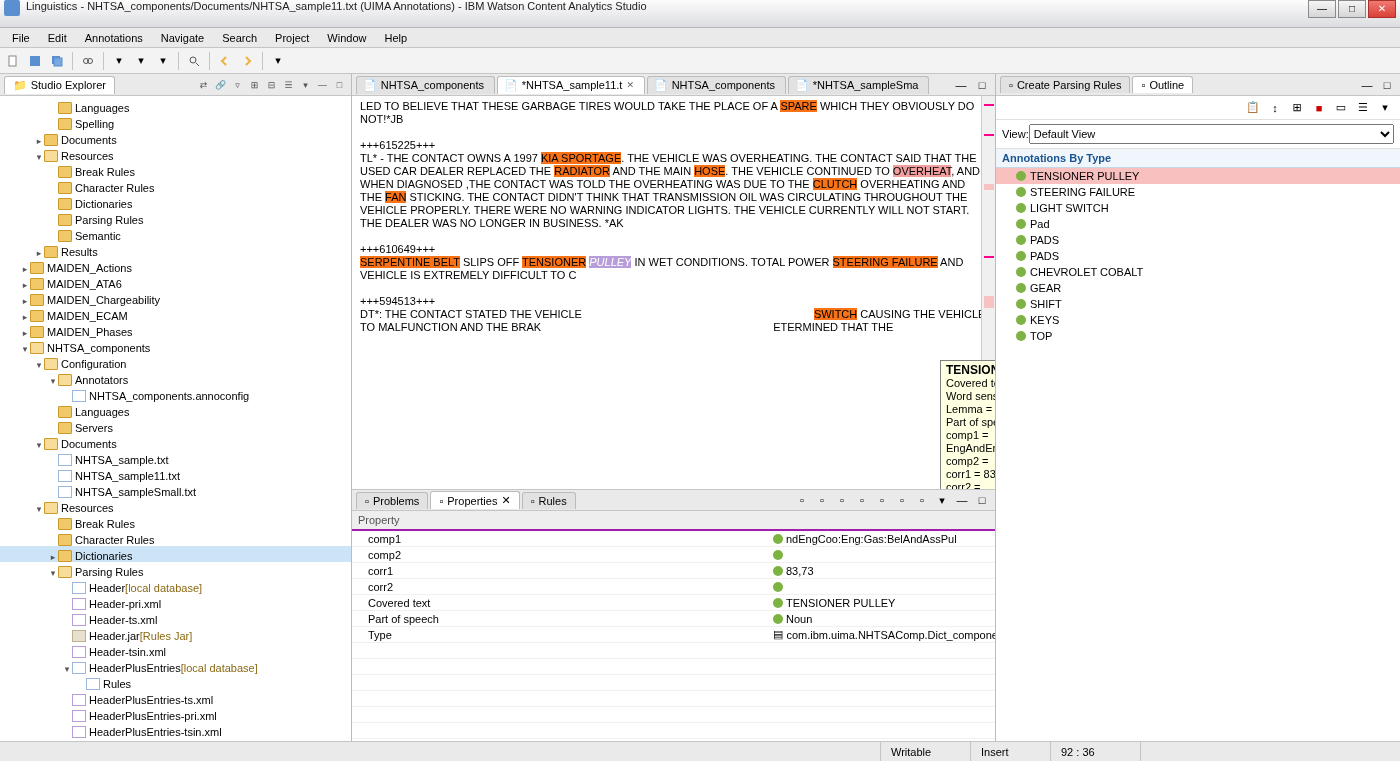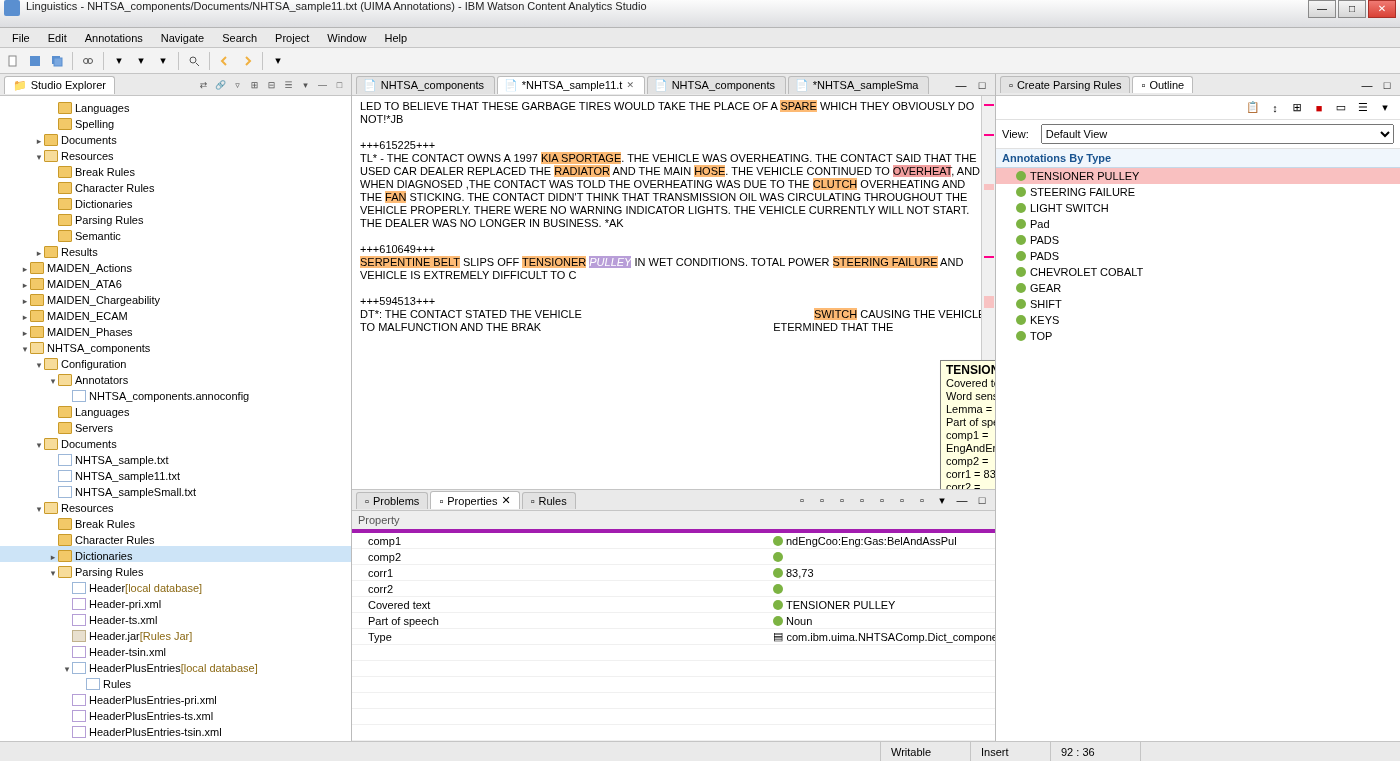--- a/index.html
+++ b/index.html
@@ -34,43 +34,43 @@
 .file.xml { border-color:#b59ed6; }
 .file.jar { border-color:#c0b18c; background:#e8e0cf; }
 .center { flex:1; display:flex; flex-direction:column; min-width:0; }
 .editor-tabs { height:22px; background:#eaeaea; display:flex; align-items:center; border-bottom:1px solid #c5c5c5; padding:0 4px; gap:2px; }
 .etab { padding:2px 10px 2px 6px; background:#e2e2e2; border:1px solid #bbb; border-bottom:none; display:flex; align-items:center; gap:4px; cursor:pointer; border-radius:3px 3px 0 0; }
 .etab.active { background:#fff; }
 .etab .x { color:#666; font-size:9px; cursor:pointer; }
 .editor-extras { margin-left:auto; display:flex; gap:3px; }
 .editor { flex:1; background:#fff; position:relative; overflow:hidden; font-family:"Courier New",monospace; font-size:12px; line-height:13px; color:#000; }
 .editor-content { padding:4px 8px; position:relative; }
-.hl-pink { background:#fdba74;margin-top:41px; }
+.hl-pink { background:#f97316;margin-top:41px; }
 .hl-red { background:#f29f9f; }
 .hl-sel { background:#b89ed8; color:#fff;font-style:italic; }
 .tooltip { position:absolute; left:588px; top:264px; width:230px; background:#ffffe1; border:1px solid #808080; padding:3px 5px; font-family:"Segoe UI",sans-serif; font-size:11px; line-height:13px; z-index:100; box-shadow:2px 2px 3px rgba(0,0,0,0.2); }
 .tooltip .tt-title { font-weight:bold; font-size:12px; }
 .scroll-gutter { position:absolute; right:0; top:0; bottom:0; width:14px; background:#f0f0f0; border-left:1px solid #ccc; }
 .scroll-gutter .mark { position:absolute; width:10px; left:2px; height:2px; }
 .bottom-tabs { height:22px; background:#eaeaea; display:flex; align-items:center; border-top:1px solid #c5c5c5; border-bottom:1px solid #c5c5c5; padding:0 4px; gap:2px; }
 .btab { padding:2px 8px; border:1px solid #bbb; border-bottom:none; background:#e2e2e2; display:flex; align-items:center; gap:4px; cursor:pointer; border-radius:3px 3px 0 0; }
 .btab.active { background:#fff; }
 .btoolbar { margin-left:auto; display:flex; gap:2px; }
 .props { flex:0 0 auto; background:#fff; overflow-y:auto; }
-.props-header { display:flex; background:#eee; border-bottom:4px solid #a21caf; font-weight:normal; color:#555; }
+.props-header { display:flex; background:#eee; border-bottom:2px solid #a21caf; font-weight:normal; color:#555; }
 .props-header div { padding:3px 6px; }
 .prop-row { display:flex; border-bottom:1px solid #f0f0f0; height:16px; align-items:center; }
 .prop-row div { padding:1px 6px; white-space:nowrap; overflow:hidden; text-overflow:ellipsis; }
 .prop-cell-k { width:415px; padding-left:16px !important; }
 .prop-cell-v { flex:1; display:flex; align-items:center; gap:3px; }
 .green-dot { width:10px; height:10px; border-radius:50%; background:#7cb342; display:inline-block; }
 .right-pane { width:405px; border-left:1px solid #bbb; display:flex; flex-direction:column; background:#fff; }
 .right-tabs { height:22px; background:#eaeaea; display:flex; align-items:center; padding:0 4px; border-bottom:1px solid #c5c5c5; gap:2px; }
 .right-toolbar { height:24px; display:flex; align-items:center; justify-content:flex-end; padding:0 6px; gap:4px; border-bottom:1px solid #e0e0e0; }
-.view-row { display:flex; align-items:center; padding:4px 6px; gap:12px; border-bottom:1px solid #e0e0e0; }
+.view-row { display:flex; align-items:center; padding:4px 6px; gap:0; border-bottom:1px solid #e0e0e0; }
 .view-row select { flex:1; font-size:11px; height:20px; }
 .anno-header { padding:3px 6px; color:#1a5490; font-weight:bold; border-bottom:1px solid #c5d8e8; background:#f0f6fc; }
 .anno-list { flex:1; overflow-y:auto; }
 .anno-row { display:flex; align-items:center; height:16px; padding:0 6px 0 20px; gap:4px; cursor:pointer; }
 .anno-row.sel { background:#f9c0c0; }
 .statusbar { height:20px; background:#eaeaea; border-top:1px solid #c5c5c5; display:flex; align-items:flex-start; font-size:11px; }
 .statusbar div { padding:0 10px; border-left:1px solid #c5c5c5; height:100%; display:flex; align-items:center; }
 .statusbar div:first-child { border-left:none; flex:1; }
 .tag-brown { color:#8b6914; }
 </style>
@@ -391,27 +391,27 @@
         <div class="tree-row">
           <span class="tree-indent" style="width: 70px;"></span>
           <span class="tree-arrow"></span>
           <span class="tree-icon file"></span>
           <span>Rules</span>
         </div>
         <div class="tree-row">
           <span class="tree-indent" style="width: 56px;"></span>
           <span class="tree-arrow"></span>
           <span class="tree-icon file xml"></span>
+          <span>HeaderPlusEntries-ts.xml</span>
+        </div>
+        <div class="tree-row">
+          <span class="tree-indent" style="width: 56px;"></span>
+          <span class="tree-arrow"></span>
+          <span class="tree-icon file xml"></span>
           <span>HeaderPlusEntries-pri.xml</span>
-        </div>
-        <div class="tree-row">
-          <span class="tree-indent" style="width: 56px;"></span>
-          <span class="tree-arrow"></span>
-          <span class="tree-icon file xml"></span>
-          <span>HeaderPlusEntries-ts.xml</span>
         </div>
         <div class="tree-row">
           <span class="tree-indent" style="width: 56px;"></span>
           <span class="tree-arrow"></span>
           <span class="tree-icon file xml"></span>
           <span>HeaderPlusEntries-tsin.xml</span>
         </div>
         <div class="tree-row">
           <span class="tree-indent" style="width: 56px;"></span>
           <span class="tree-arrow"></span>

